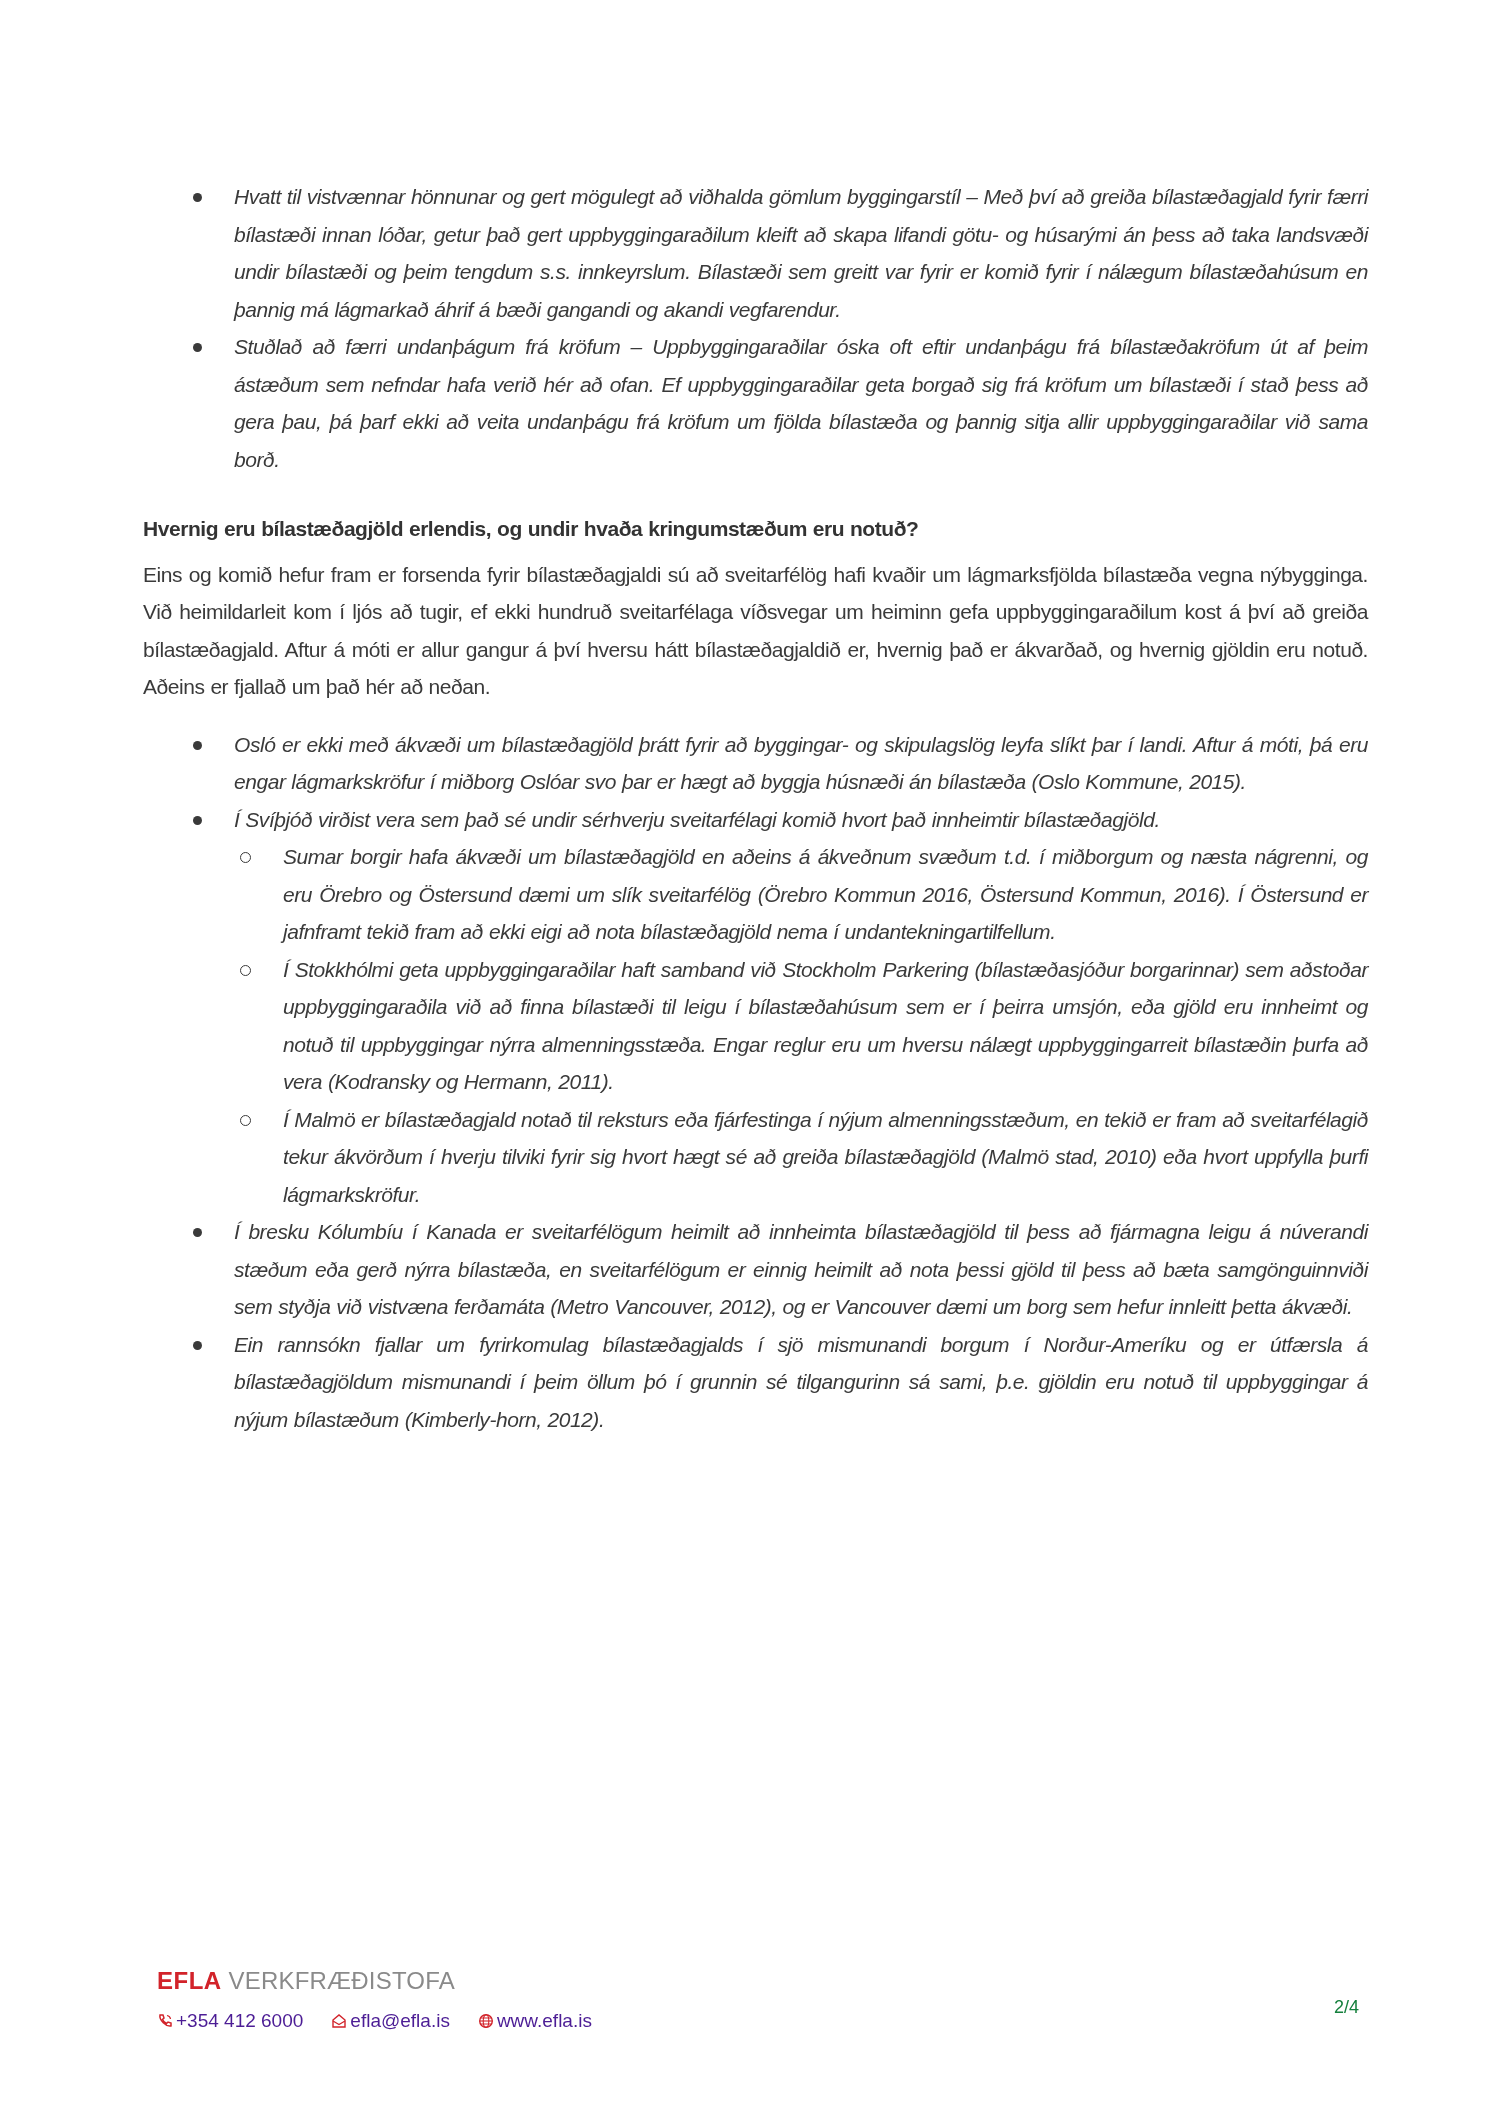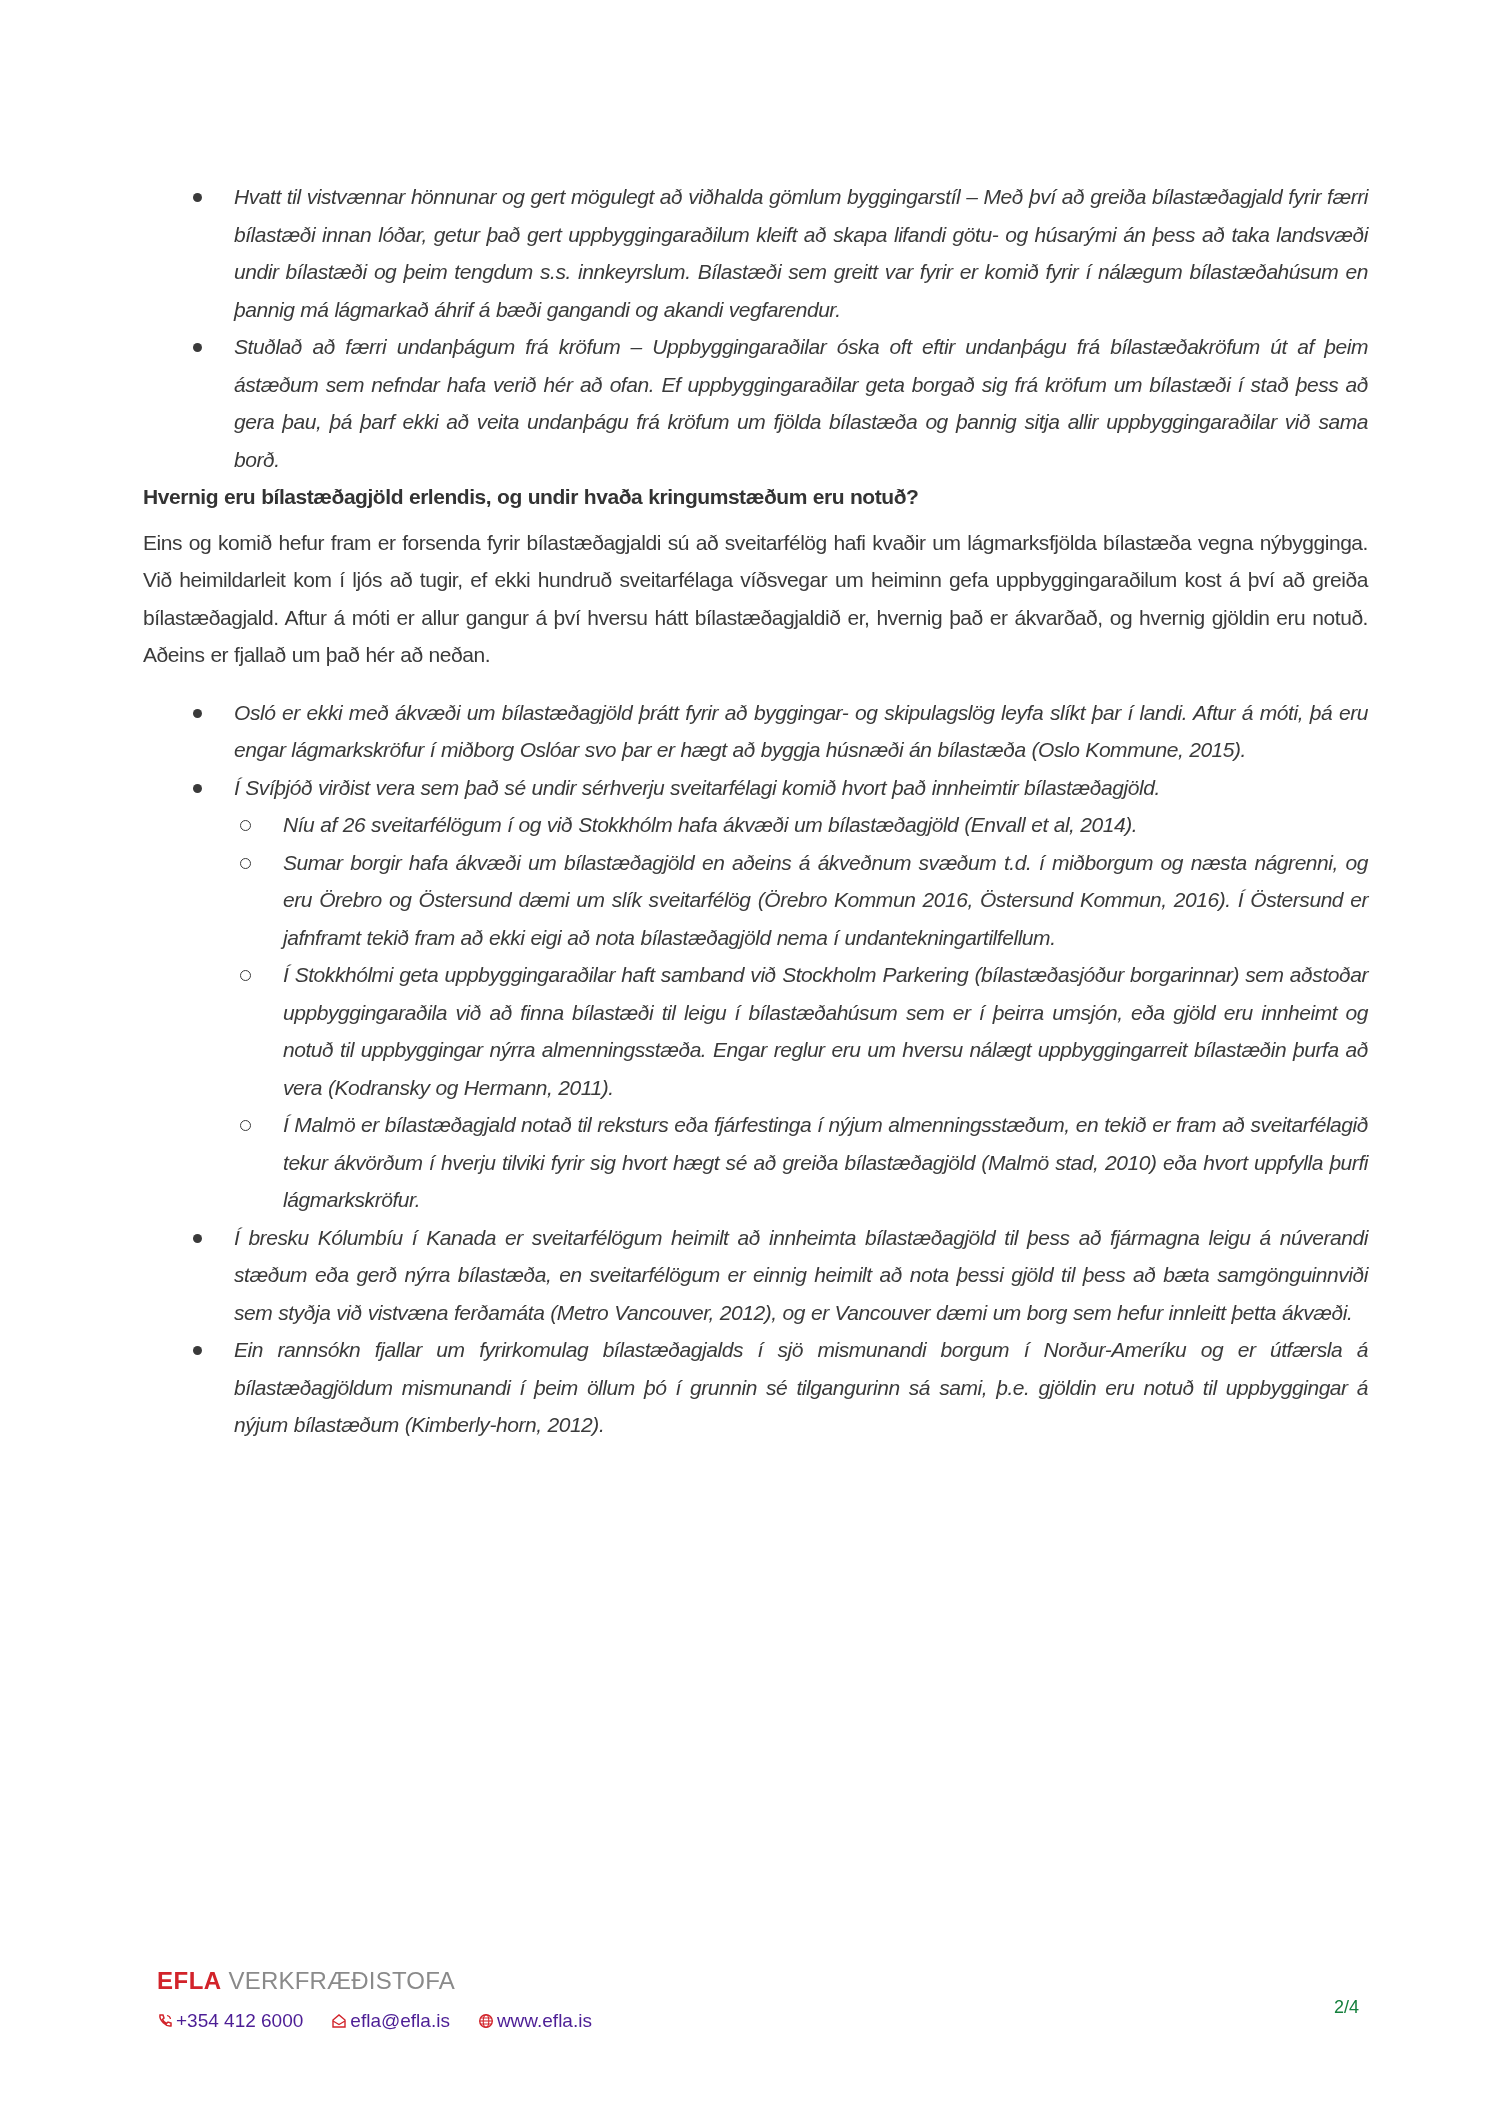--- a/index.html
+++ b/index.html
@@ -19,21 +19,21 @@
   ul.l1 > li > .bullet {
     position: absolute; left: 50px; top: 15px; width: 9px; height: 9px;
     border-radius: 50%; background: #3a3a3a;
   }
   ul.l2 { margin-left: 0; }
   ul.l2 > li { padding-left: 49px; }
   ul.l2 > li > .bullet {
     position: absolute; left: 6px; top: 14px; width: 11px; height: 11px;
     border-radius: 50%; border: 1.6px solid #3a3a3a; box-sizing: border-box;
   }
-  .heading { font-weight: bold; margin-bottom: 8px; color: #333; }
+  .heading { font-weight: bold; margin-top: 32px; margin-bottom: 8px; color: #333; }
   p.para { margin: 0 0 12px 0; }
   .footer { position: absolute; left: 157px; top: 1969px; }
   .brand { font-size: 24px; letter-spacing: 0.2px; color: #8a8a8a; line-height: 24px; }
   .brand .logo { color: #d2232a; font-weight: bold; letter-spacing: 0.5px; }
   .contacts { margin-top: 17px; font-size: 19px; color: #4c1d95; display: flex; align-items: center; }
   .contacts .item { display: flex; align-items: center; margin-right: 28px; }
   .contacts svg { margin-right: 3px; }
   .pagenum { position: absolute; left: 1334px; top: 1997px; font-size: 18px; color: #15803d; }
 </style>
 </head>
@@ -59,24 +59,20 @@
 
     <ul class="l1" style="margin-top:20px;">
       <li>
         <span class="bullet"></span>
         <span>Osló er ekki með ákvæði um bílastæðagjöld þrátt fyrir að byggingar- og skipulagslög leyfa slíkt þar í landi. Aftur á móti, þá eru engar lágmarkskröfur í miðborg Oslóar svo þar er hægt að byggja húsnæði án bílastæða (Oslo Kommune, 2015).</span>
       </li>
       <li>
         <span class="bullet"></span>
         <span>Í Svíþjóð virðist vera sem það sé undir sérhverju sveitarfélagi komið hvort það innheimtir bílastæðagjöld.</span>
         <ul class="l2">
-          <li>
-            <span class="bullet"></span>
-            <span>Níu af 26 sveitarfélögum í og við Stokkhólm hafa ákvæði um bílastæðagjöld (Envall et al, 2014).</span>
-          </li>
           <li>
             <span class="bullet"></span>
             <span>Sumar borgir hafa ákvæði um bílastæðagjöld en aðeins á ákveðnum svæðum t.d. í miðborgum og næsta nágrenni, og eru Örebro og Östersund dæmi um slík sveitarfélög (Örebro Kommun 2016, Östersund Kommun, 2016). Í Östersund er jafnframt tekið fram að ekki eigi að nota bílastæðagjöld nema í undantekningartilfellum.</span>
           </li>
           <li>
             <span class="bullet"></span>
             <span>Í Stokkhólmi geta uppbyggingaraðilar haft samband við Stockholm Parkering (bílastæðasjóður borgarinnar) sem aðstoðar uppbyggingaraðila við að finna bílastæði til leigu í bílastæðahúsum sem er í þeirra umsjón, eða gjöld eru innheimt og notuð til uppbyggingar nýrra almenningsstæða. Engar reglur eru um hversu nálægt uppbyggingarreit bílastæðin þurfa að vera (Kodransky og Hermann, 2011).</span>
           </li>
           <li>
             <span class="bullet"></span>

